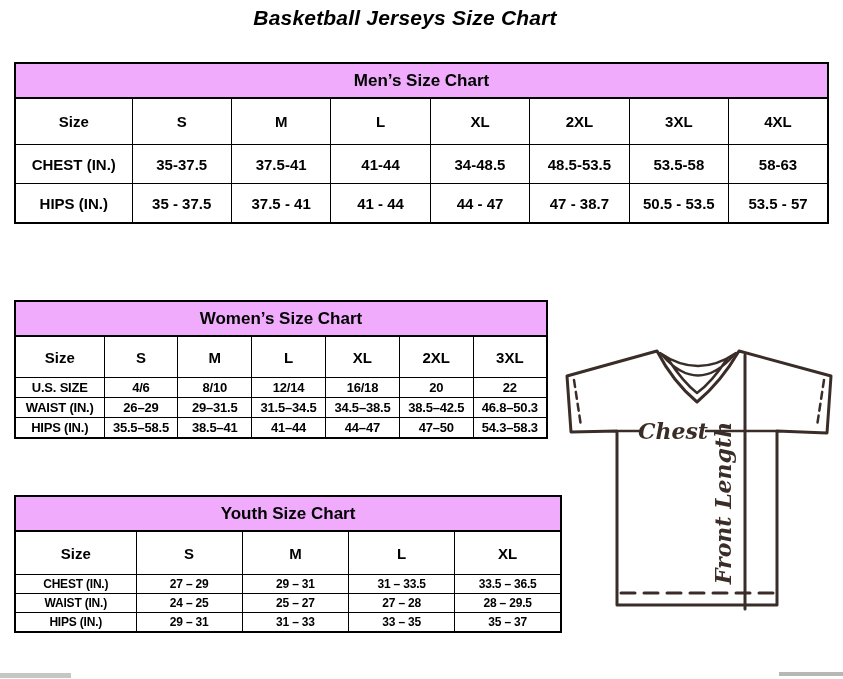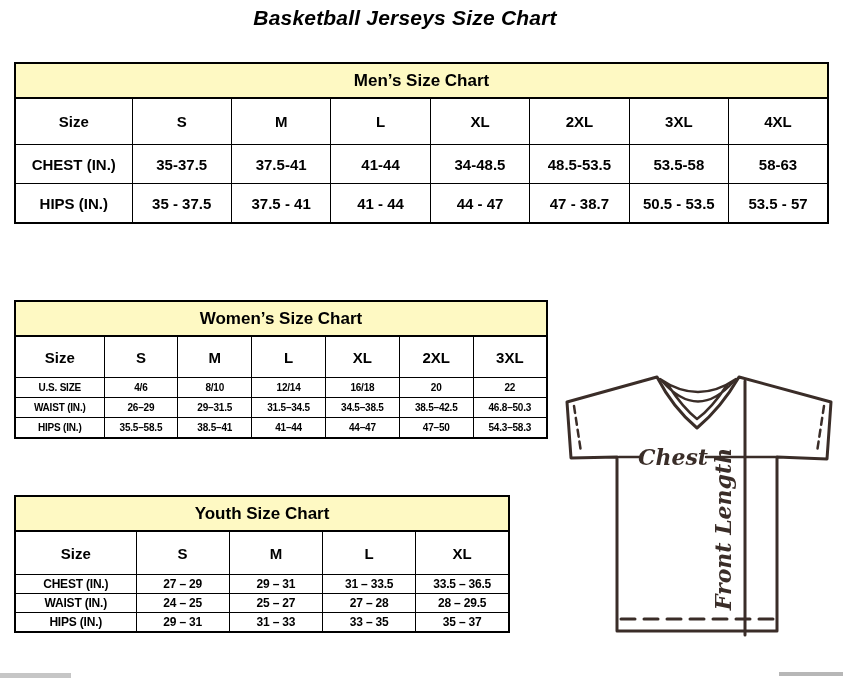--- a/index.html
+++ b/index.html
@@ -13,36 +13,36 @@
   }
   table{
     position:absolute;border-collapse:collapse;table-layout:fixed;background:#fff;
     border:2px solid #000;
   }
   td{
     border:1px solid #000;text-align:center;vertical-align:middle;
     font-weight:bold;padding:0 2px;overflow:hidden;white-space:nowrap;
   }
   tr.band td{
-    background:#fef9c3;font-size:17px;height:33px;border-bottom:2px solid #000;margin-top:16px;
+    background:#f0abfc;font-size:17px;height:33px;border-bottom:2px solid #000;margin-top:16px;
   }
   
   #mens{left:14px;top:62px;width:815px;}
   #mens tr.head td{height:45px;font-size:15px;}
   #mens tr.data td{height:38px;font-size:15px;}
   
   #womens{left:14px;top:300px;width:534px;padding-left:24px;}
   #womens tr.head td{height:40px;font-size:15px;}
-  #womens tr.data td{height:19px;font-size:10px;letter-spacing:-0.2px;}
+  #womens tr.data td{height:19px;font-size:13px;letter-spacing:-0.2px;}
   
-  #youth{left:14px;top:495px;width:496px;}
+  #youth{left:14px;top:495px;width:548px;}
   #youth tr.head td{height:42px;font-size:15px;}
   #youth tr.data td{height:18px;font-size:12px;letter-spacing:-0.2px;}
 
-  .jersey-wrap{position:absolute;left:555px;top:364px;width:288px;height:290px;}
+  .jersey-wrap{position:absolute;left:555px;top:338px;width:288px;height:290px;}
   .jersey-wrap svg{display:block;}
   .svg-label{
     font-family:"DejaVu Serif","Liberation Serif",serif;
     font-weight:bold;font-style:italic;fill:#3a2d28;
   }
   .scroll-frag-left{
     position:absolute;left:0;top:673px;width:71px;height:5px;background:#c6c6c6;
   }
   .scroll-frag-right{
     position:absolute;left:779px;top:672px;width:64px;height:4px;background:#b7b7b7;

